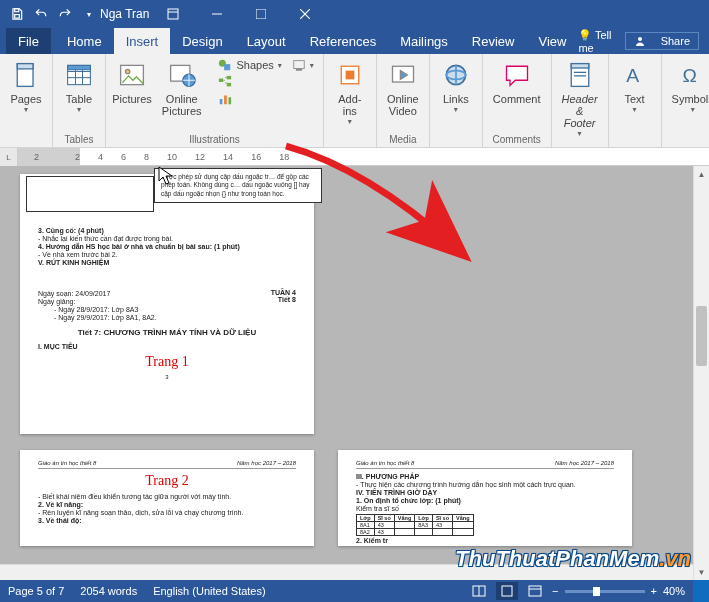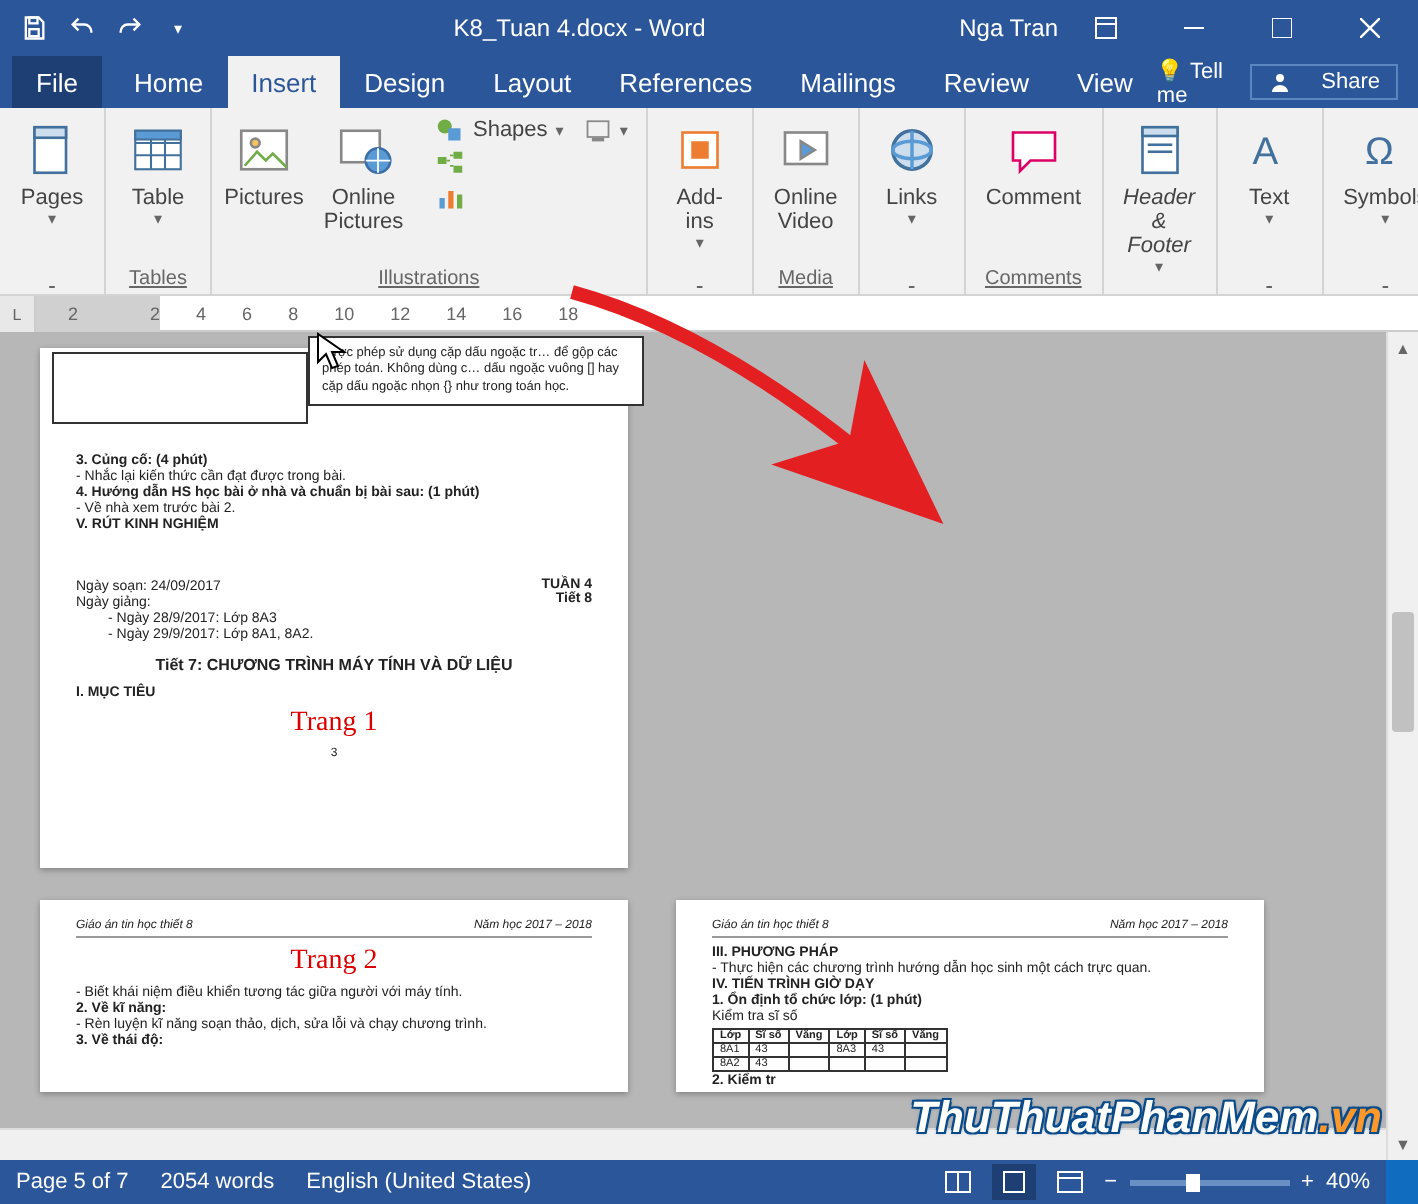--- a/index.html
+++ b/index.html
@@ -19,21 +19,21 @@
 .tab { padding: 0 12px; display: flex; align-items: center; cursor: pointer; }
 .tab.file { background: #1e3f73; margin-right: 4px; }
 .tab.active { background: #f1f1f1; color: #2b579a; }
 .tabs-right { margin-left: auto; display: flex; align-items: center; gap: 6px; padding-right: 10px; font-size: 11px; }
 .share-btn { border: 1px solid #5b86c0; padding: 2px 8px; display: flex; align-items: center; gap: 15px; }
 
 
 .ribbon { height: 94px; background: #f1f1f1; border-bottom: 1px solid #d4d4d4; display: flex; }
 .group { border-right: 1px solid #d4d4d4; padding: 3px 6px 0 6px; display: flex; flex-direction: column; }
 .group-body { flex: 1; display: flex; align-items: flex-start; gap: 2px; }
-.group-label { font-size: 10px; color: #666; text-align: center; padding: 2px 0; text-decoration: underline; }
+.group-label { font-size: 10px; color: #666; text-align: center; padding: 2px 0; }
 .rb-btn { display: flex; flex-direction: column; align-items: center; justify-content: flex-start; padding: 2px 4px; font-size: 11px; color: #444; cursor: pointer; min-width: 40px; }
 .rb-btn .ico { width: 32px; height: 32px; display: flex; align-items: center; justify-content: center; margin-bottom: 2px; }
 .rb-btn .ico svg { width: 28px; height: 28px; }
 .rb-stack { display: flex; flex-direction: column; gap: 1px; }
 .rb-small { display: flex; align-items: center; gap: 4px; font-size: 11px; color: #444; padding: 1px 3px; cursor: pointer; }
 .rb-small svg { width: 14px; height: 14px; }
 .drop::after { content: " ▾"; font-size: 8px; color: #666; }
 
 
 .ruler { height: 18px; background: #fff; border-bottom: 1px solid #ccc; display: flex; align-items: center; font-size: 9px; color: #666; padding-left: 26px; position: relative; }
@@ -102,21 +102,20 @@
         </svg>
       </div>
     <div class="qat-btn">
         <svg viewBox="0 0 24 24" fill="none" stroke="#fff" stroke-width="2">
           <path d="M15 14l5-5-5-5"></path>
           <path d="M20 9H10a6 6 0 00-6 6v1"></path>
         </svg>
       </div>
     <div class="qat-btn" style="font-size:8px;">▾</div>
   </div>
-  <div class="title-center">K8_Tuan 4.docx - Word</div>
   <div class="title-right">
     <span>Nga Tran</span>
     <div class="win">
         <svg width="12" height="12" viewBox="0 0 12 12" stroke="#fff" fill="none">
           <rect x="1" y="1" width="10" height="10"></rect>
           <line x1="1" y1="4" x2="11" y2="4"></line>
         </svg>
       </div>
     <div class="win">
         <svg width="10" height="10">

